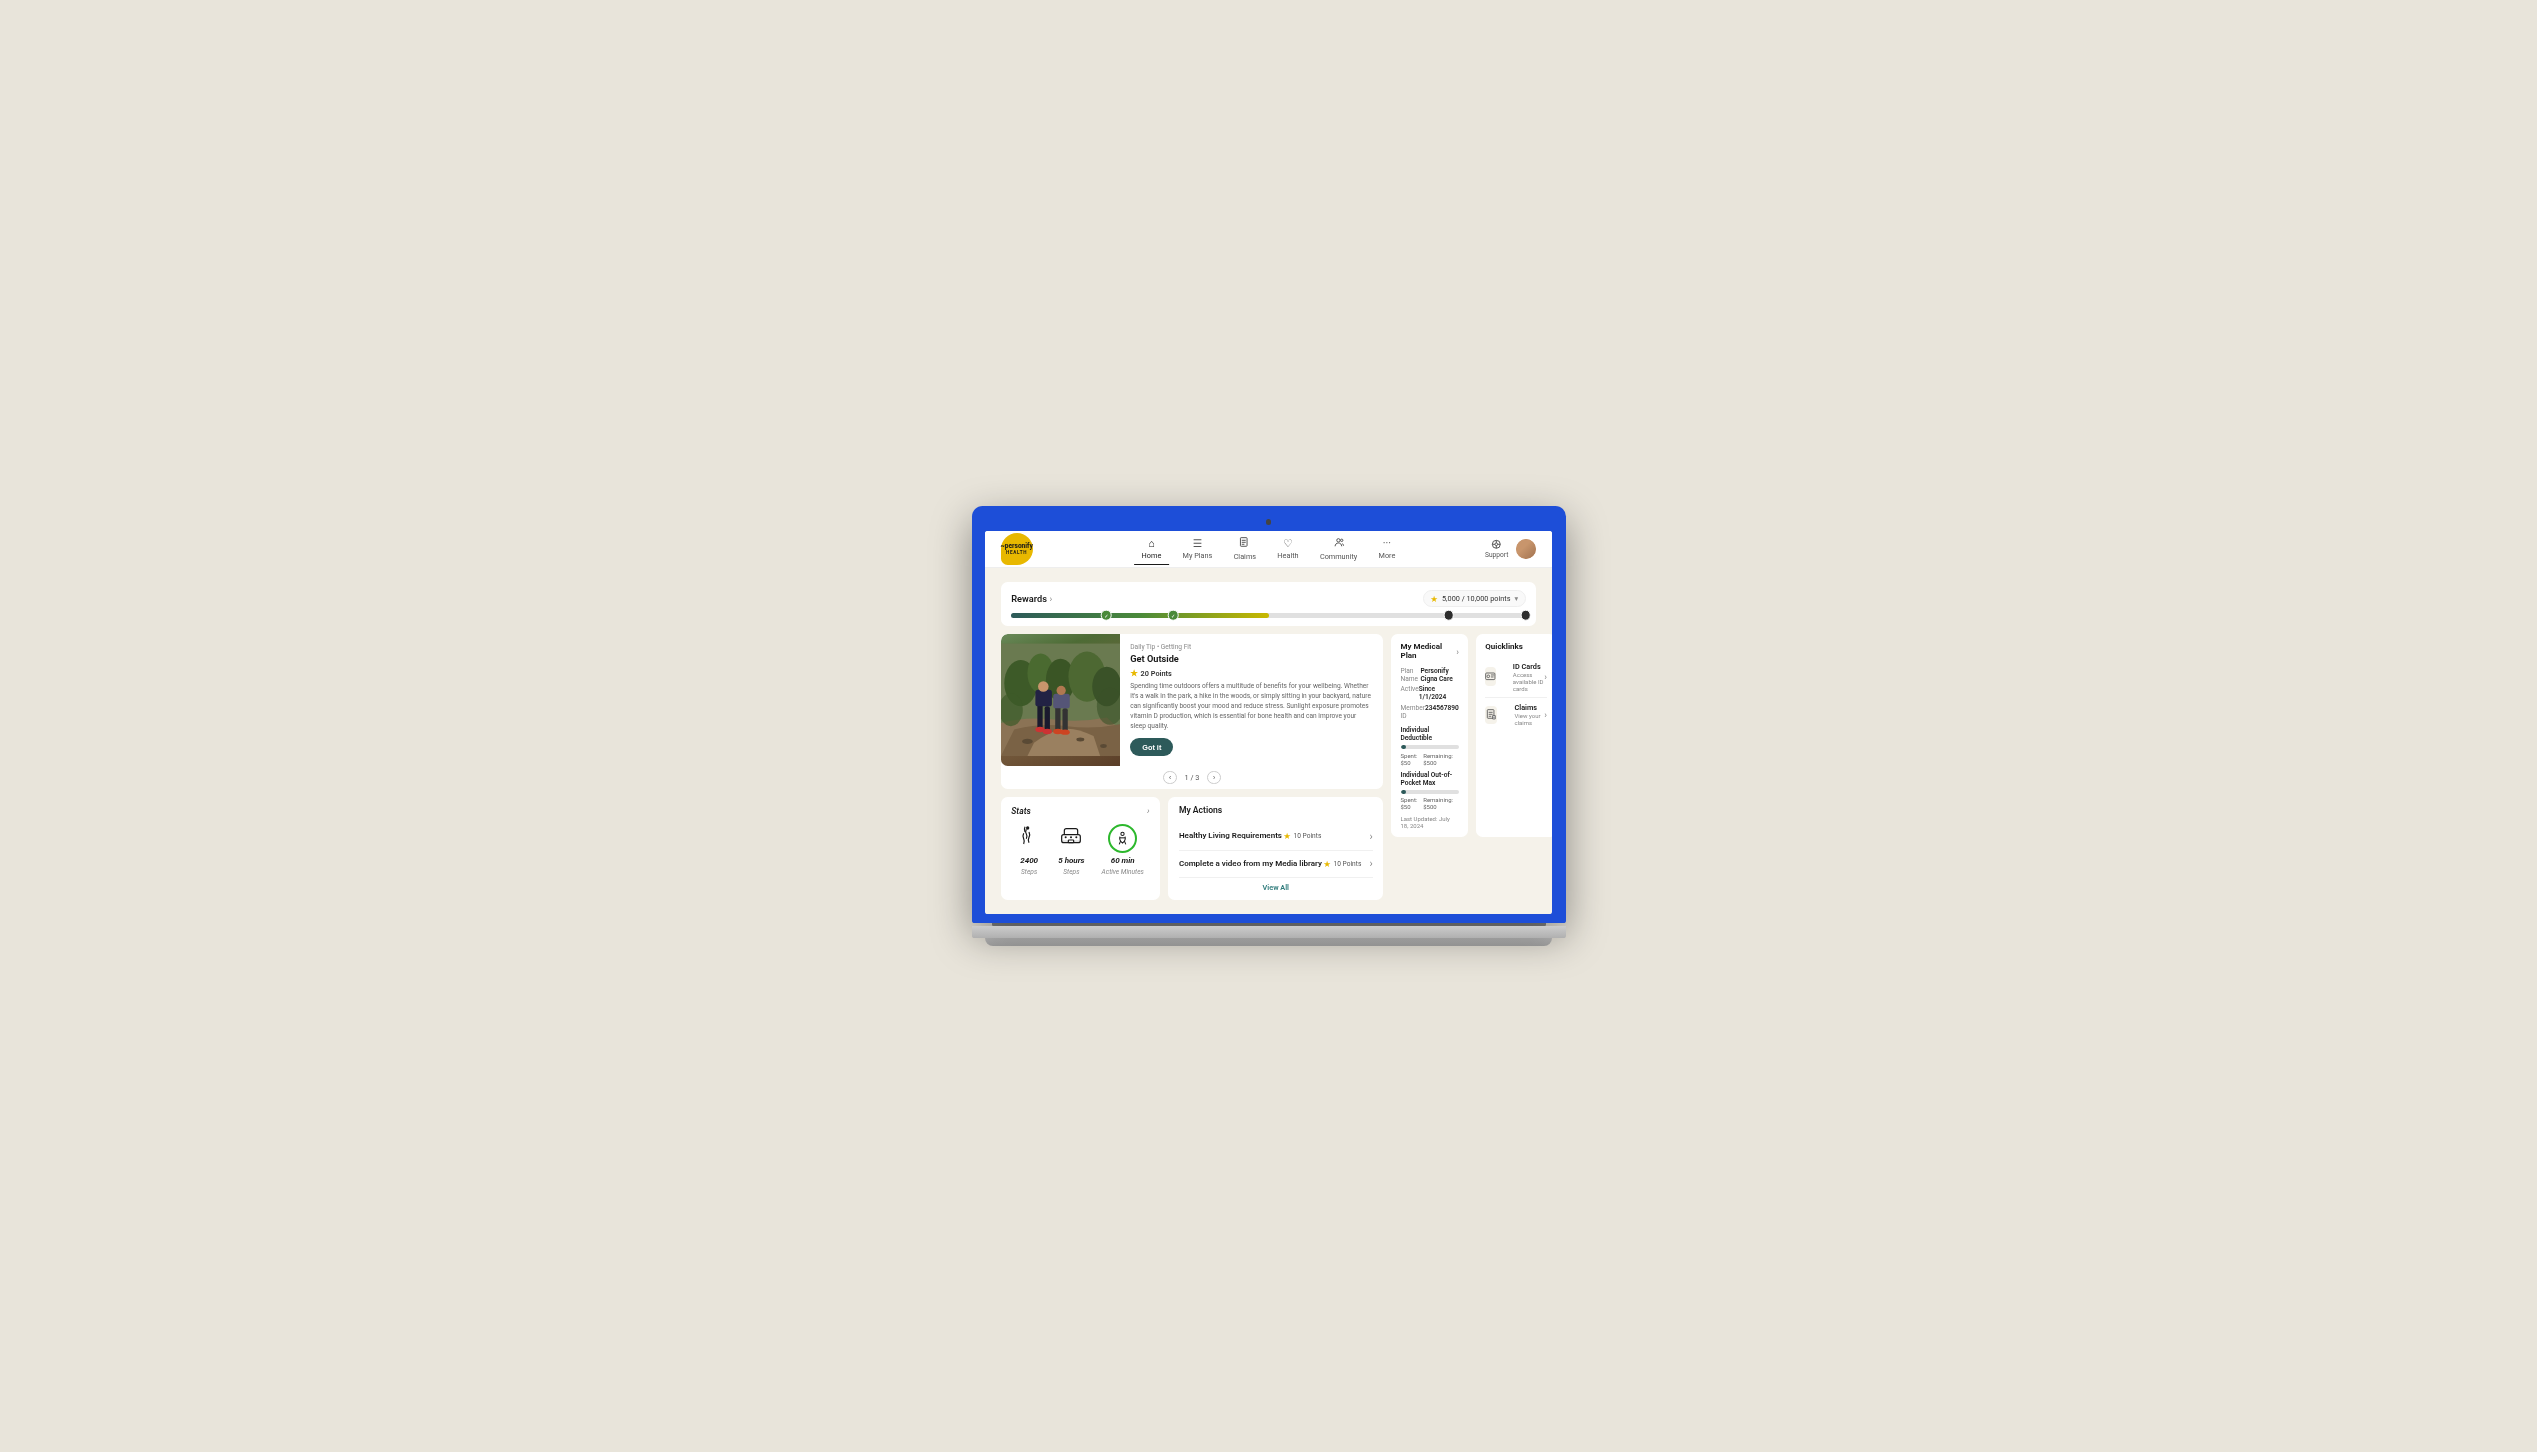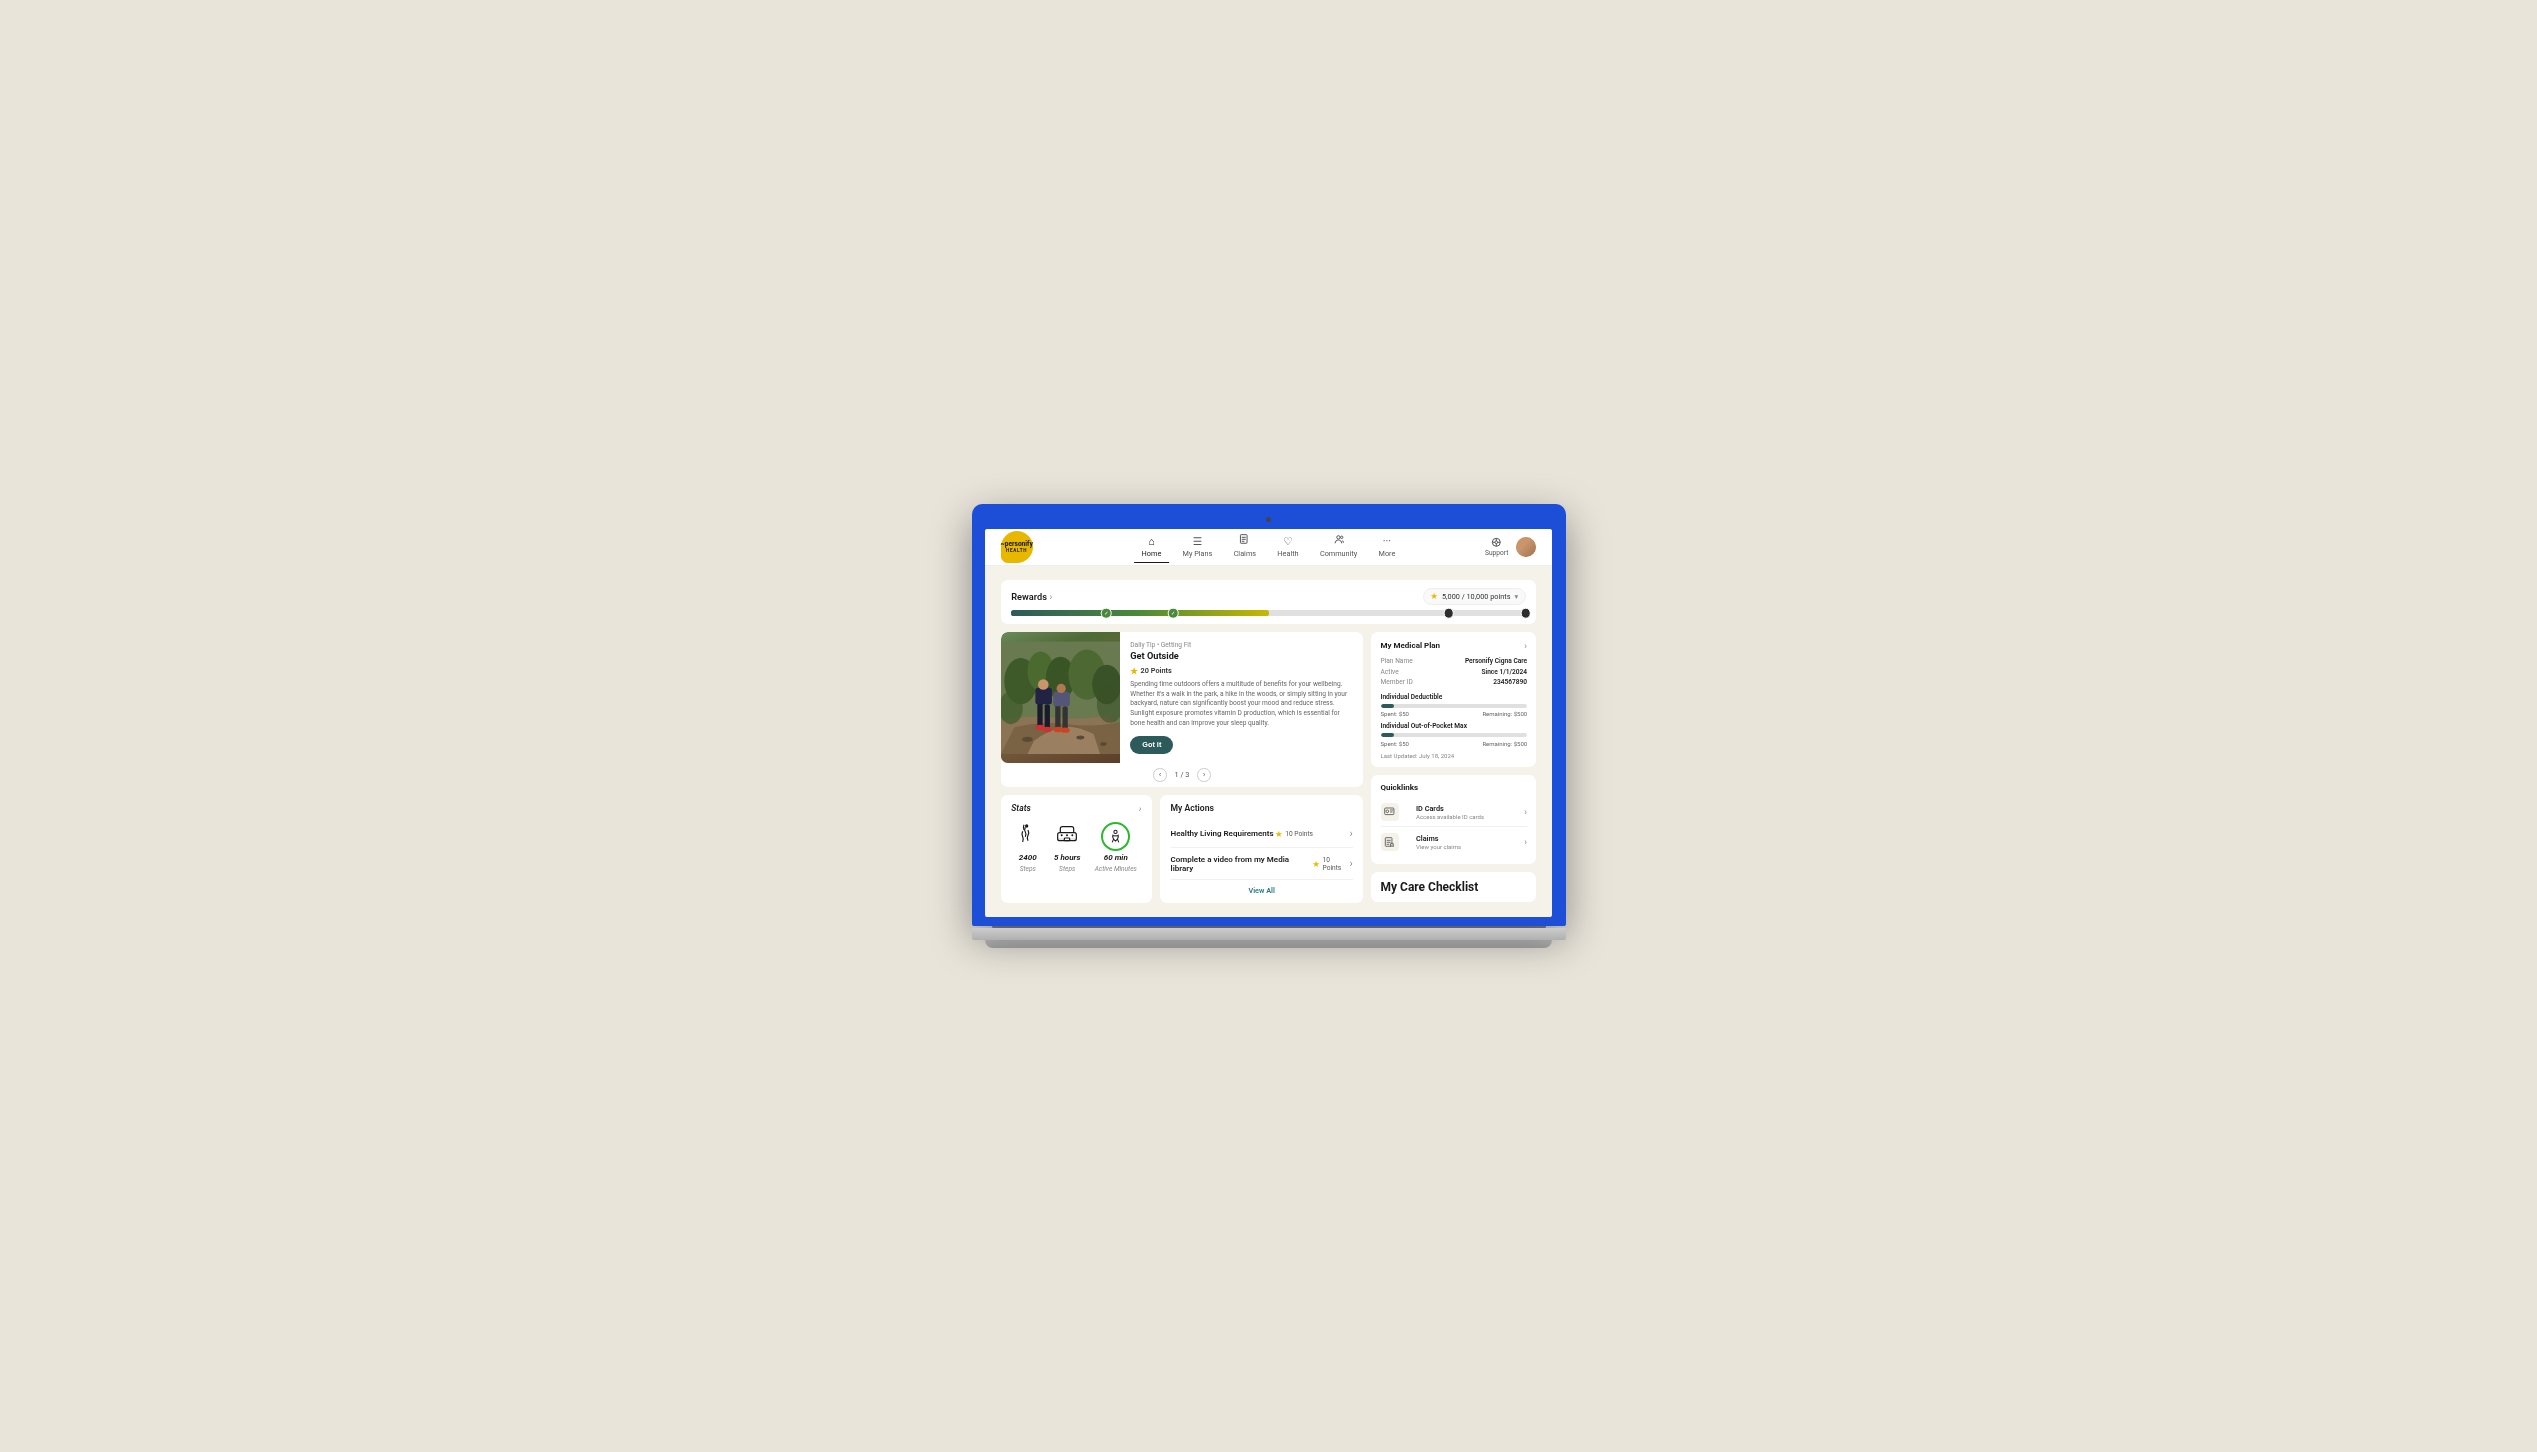--- a/index.html
+++ b/index.html
@@ -229,23 +229,22 @@
       gap: 8px;
       align-items: flex-start;
     }
     .left-col {
       flex: 1;
       display: flex;
       flex-direction: column;
       gap: 8px;
     }
     .right-col {
-      width: 165px;
-      display: flex;
-      flex-direction: column;
+      width: 145px;
+      display: flex;
       gap: 8px;
     }
 
     
     .tip-card {
       background: #fff;
       border-radius: 6.6px;
       overflow: hidden;
     }
     .tip-content {

